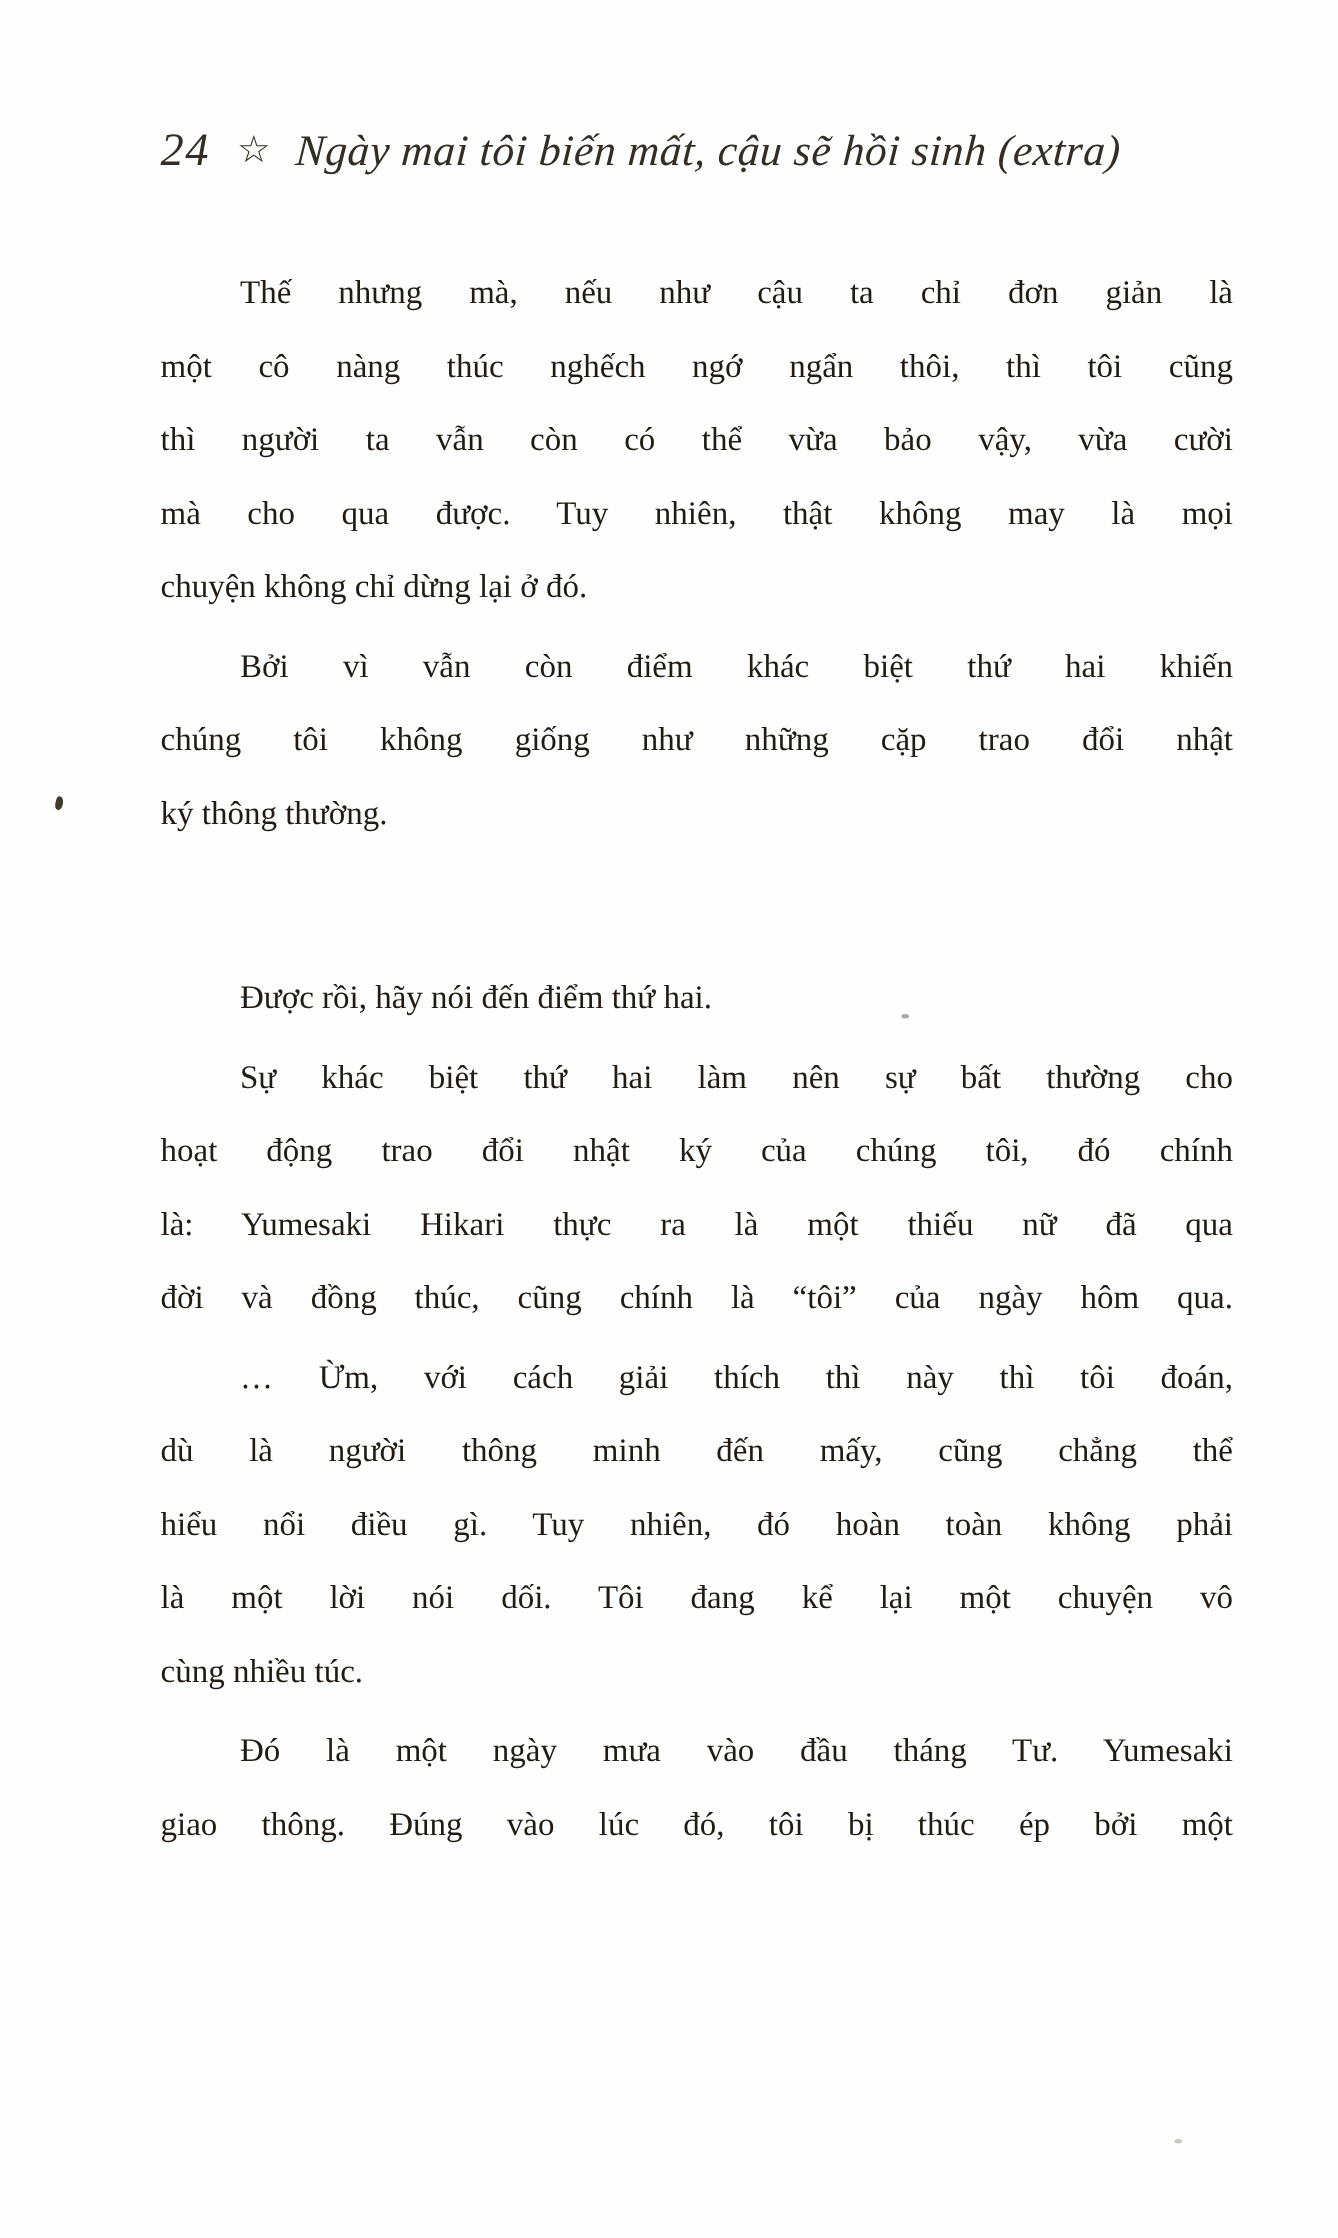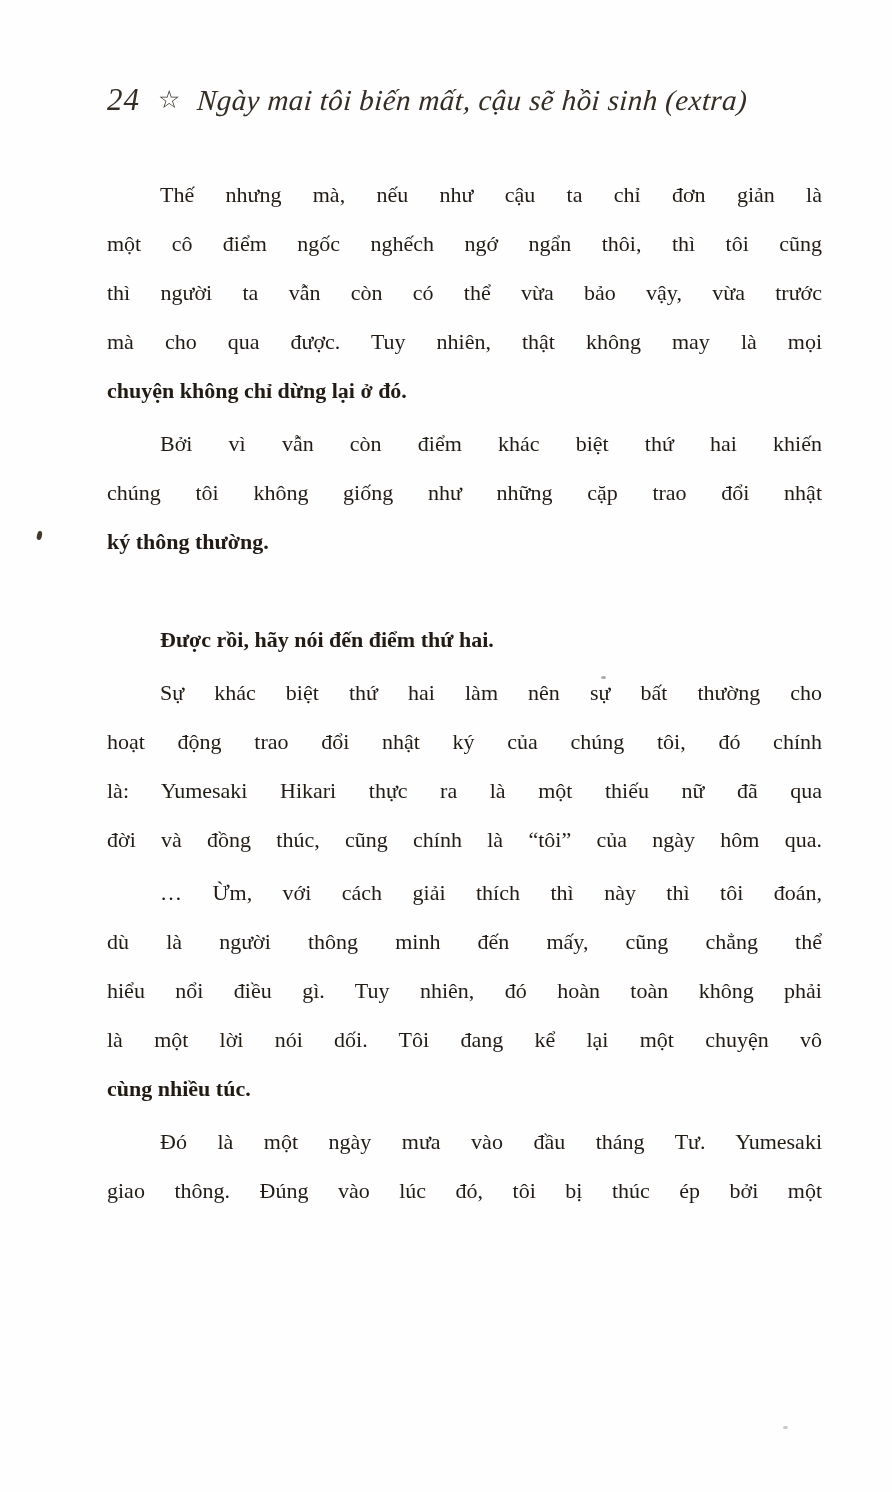--- a/index.html
+++ b/index.html
@@ -51,30 +51,30 @@
   
   .page-body {
     position: absolute;
     top: 166px;
     left: 107px;
     width: 715px;
     font-size: 22px;
     line-height: 49px;
   }
   .paragraph { margin-top: 4px; }
-  .paragraph.gap-before { margin-top: 49px; }
+  .paragraph.gap-before { margin-top: 74px; }
   .line {
     text-align: justify;
     text-align-last: justify;
     text-justify: inter-word;
     height: 49px;
     overflow: hidden;
   }
   .line.first { text-indent: 53px; }
-  .line.loose { text-align-last: left; font-weight: bold; }
+  .line.loose { text-align-last: left; }
   
   .speck {
     position: absolute;
     border-radius: 50%;
   }
   .speck-1 {
     left: 37px; top: 531px;
     width: 5px; height: 9px;
     background: #433a2a;
     border-radius: 40% 60% 50% 50%;
@@ -99,22 +99,22 @@
   <div class="running-header">
     <span class="page-number">24</span>
     <span class="header-star">☆</span>
     <span class="book-title">Ngày mai tôi biến mất, cậu sẽ hồi sinh (extra)</span>
   </div>
 
   <div class="page-body">
 
   <div class="paragraph">
         <div class="line first">Thế nhưng mà, nếu như cậu ta chỉ đơn giản là</div>
-        <div class="line">một cô điểm ngốc nghếch ngớ ngẩn thôi, thì tôi cũng</div>
-        <div class="line">thì người ta vẫn còn có thể vừa bảo vậy, vừa trước</div>
+        <div class="line">một cô nàng thúc nghếch ngớ ngẩn thôi, thì tôi cũng</div>
+        <div class="line">thì người ta vẫn còn có thể vừa bảo vậy, vừa cười</div>
         <div class="line">mà cho qua được. Tuy nhiên, thật không may là mọi</div>
         <div class="line loose">chuyện không chỉ dừng lại ở đó.</div>
       </div>
       <div class="paragraph">
         <div class="line first">Bởi vì vẫn còn điểm khác biệt thứ hai khiến</div>
         <div class="line">chúng tôi không giống như những cặp trao đổi nhật</div>
         <div class="line loose">ký thông thường.</div>
       </div>
       <div class="paragraph gap-before">
         <div class="line first loose">Được rồi, hãy nói đến điểm thứ hai.</div>

